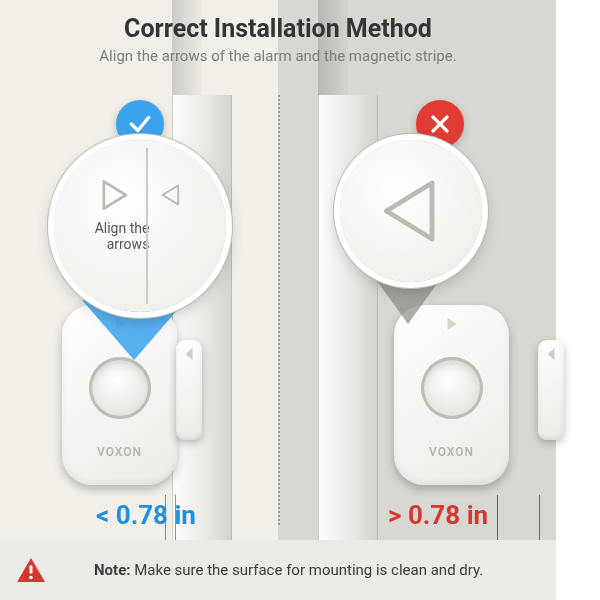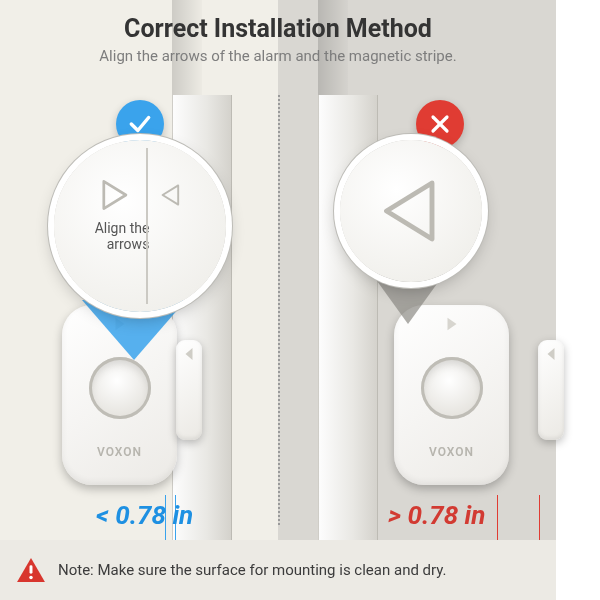--- a/index.html
+++ b/index.html
@@ -45,42 +45,42 @@
   .gap-lines span{position:absolute;top:0;bottom:0;width:1px;}
   .panel.left .gap-lines{left:162px;width:20px;}
   .panel.left .gap-lines span{background:#3aa3ec;}
   .panel.left .gap-lines span:first-child{left:3px;}
   .panel.left .gap-lines span:last-child{left:13px;}
   .panel.right .gap-lines{left:194px;width:52px;}
   .panel.right .gap-lines span{background:#e03c33;}
   .panel.right .gap-lines span:first-child{left:3px;}
   .panel.right .gap-lines span:last-child{left:45px;}
 
-  .dist-label{position:absolute;top:500px;font-size:26px;font-weight:700;font-style:italic;}
+  .dist-label{position:absolute;top:500px;font-size:26px;font-weight:700;}
   .dist-label.ok{left:96px;color:#1e90e2;}
   .dist-label.no{left:388px;color:#d23a32;}
 
   
   .mag{position:absolute;border-radius:50%;background:radial-gradient(circle at 40% 35%,#ffffff,#f1f0ec 75%,#e4e2dd);box-shadow:0 0 0 6px #fff,0 0 0 7px #bdbcb7,0 6px 18px rgba(0,0,0,.3);display:flex;flex-direction:column;align-items:center;justify-content:center;}
   .mag.left{left:54px;top:140px;width:172px;height:172px;}
   .mag.right{left:340px;top:140px;width:142px;height:142px;}
   .mag .seam{position:absolute;top:8px;bottom:8px;width:2px;background:#cbc9c3;}
   .mag.left .seam{left:92px;}
   .mag .tri{display:inline-block;}
   .mag-text{font-size:14px;color:#555;line-height:1.15;text-align:right;margin:8px 0 0 -36px;}
 
   
   .beam{position:absolute;}
   .beam.left{left:82px;top:300px;width:0;height:0;border-left:52px solid transparent;border-right:52px solid transparent;border-top:60px solid rgba(58,163,236,.85);filter:blur(.3px);}
   .beam.right{left:372px;top:274px;width:0;height:0;border-left:36px solid transparent;border-right:36px solid transparent;border-top:50px solid rgba(140,138,132,.7);}
 
   .note-bar{position:absolute;left:0;right:0;bottom:0;height:60px;background:#eceae4;display:flex;align-items:center;padding:0 16px;gap:12px;box-sizing:border-box;}
   .warn{width:30px;height:26px;}
   .note-text{font-size:15px;color:#3c3c3c;}
-  .note-text b{font-weight:400;}
+  .note-text b{font-weight:700;margin-left:36px;}
 </style>
 </head>
 <body>
 
 <div class="canvas">
 
   <div class="vseam" style="left:172px"></div>
   <div class="vseam" style="left:318px"></div>
 
   <div class="title-block">

